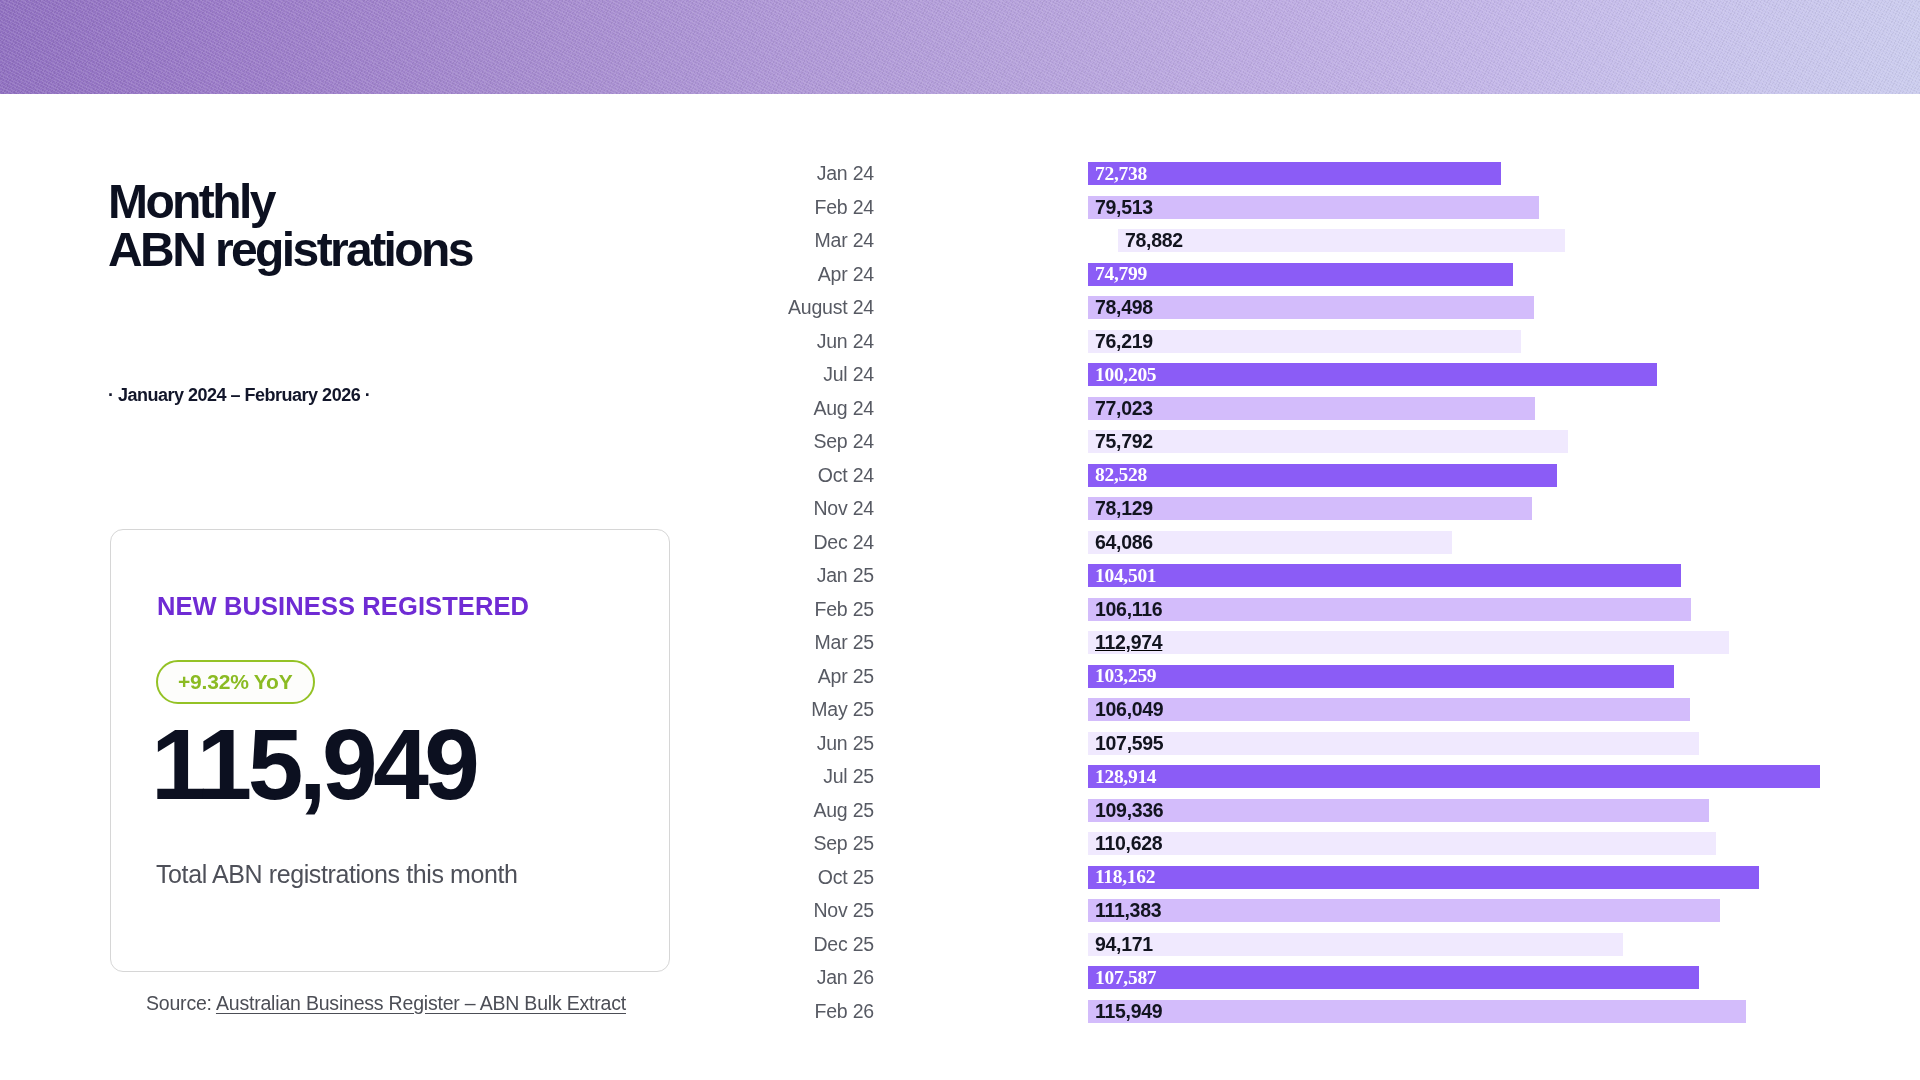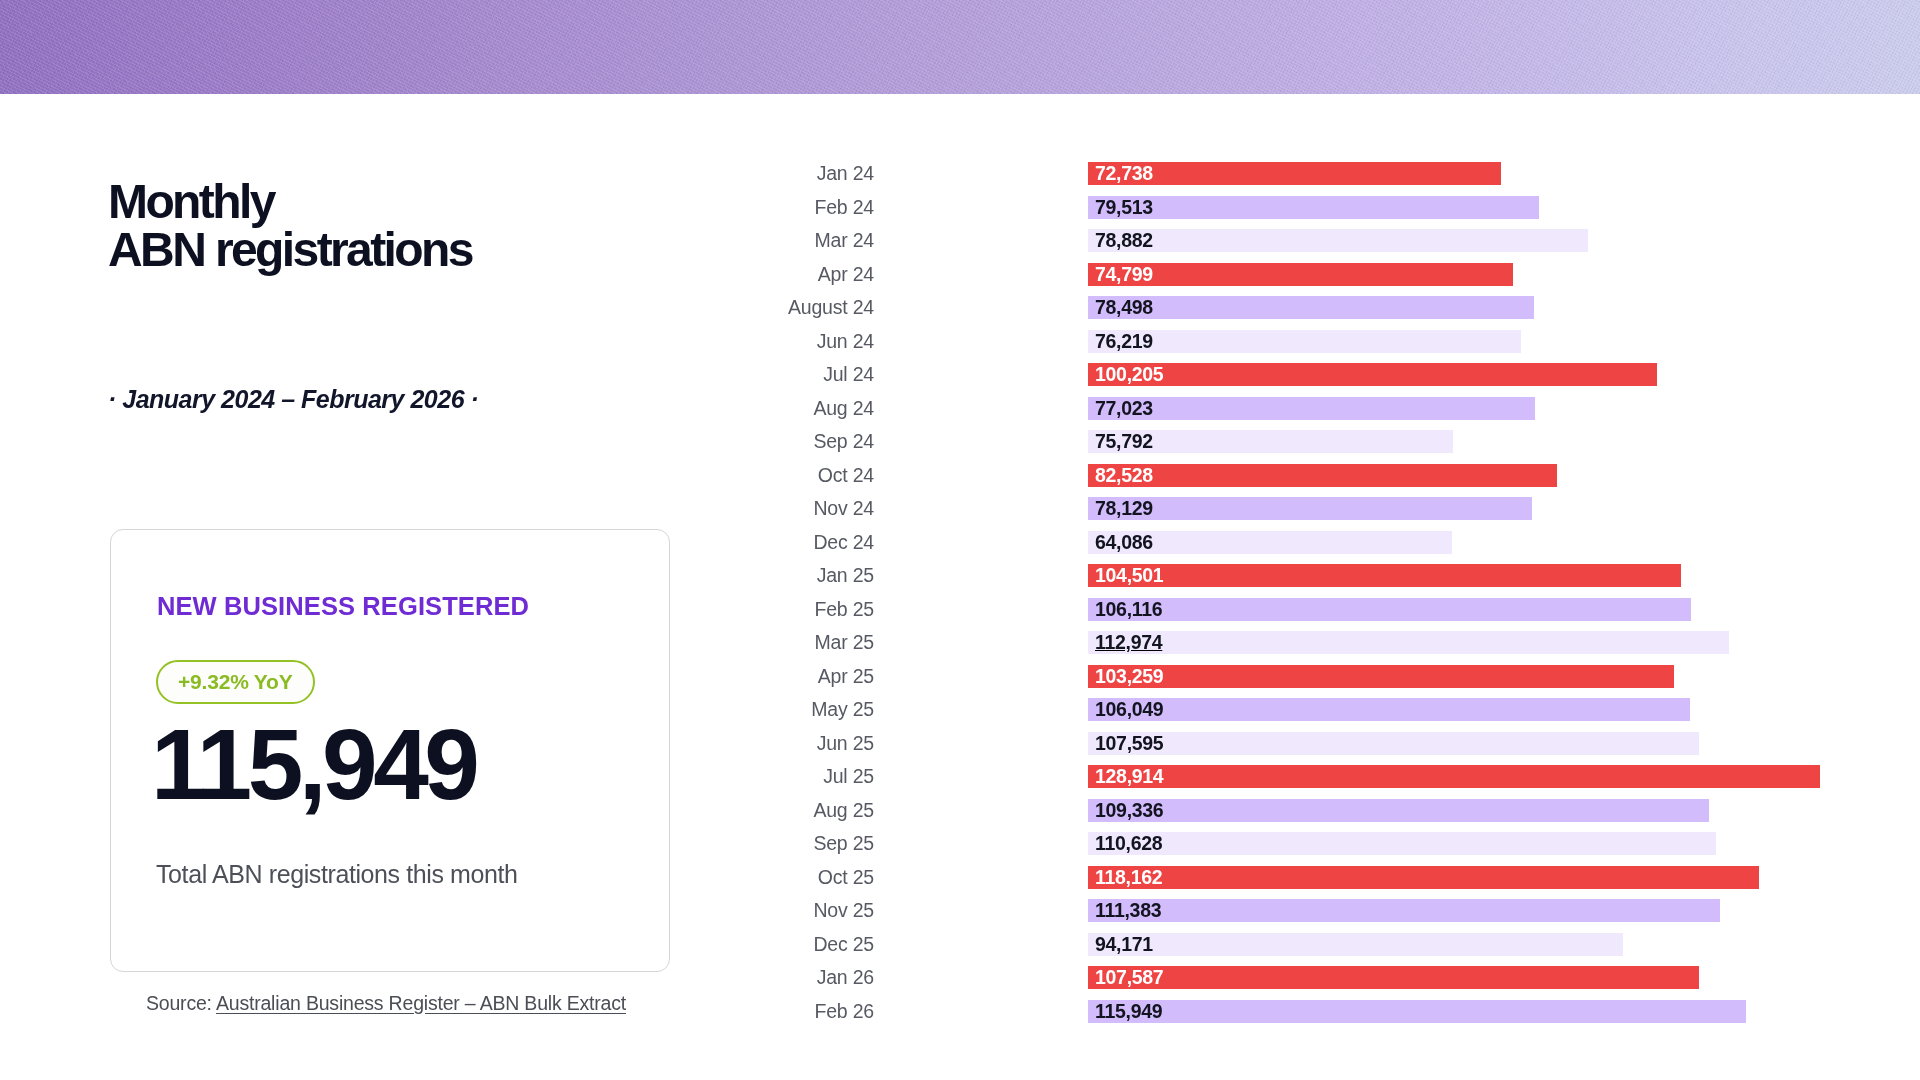--- a/index.html
+++ b/index.html
@@ -32,23 +32,22 @@
   #left-col { position:absolute; left:108px; top:94px; width:660px; height:986px; }
 
   #page-title {
     position:absolute; left:0; top:84px;
     font-size:48px; font-weight:700; line-height:.99;
     letter-spacing:-2.6px; color:#0c1020;
     white-space:pre-line;
   }
   #page-subtitle {
     position:absolute; left:0; top:291px;
-    font-size:25px; font-weight:700; letter-spacing:-.5px;
+    font-size:18px; font-weight:700; letter-spacing:-.5px;
     color:#12162a;
-    font-style:italic;
   }
 
   
   #kpi-card {
     position:absolute; left:2px; top:435px;
     width:560px; height:443px;
     background:#fff; border:1.6px solid #d6d6d6; border-radius:13px;
   }
   #kpi-label {
     position:absolute; left:46px; top:62px;
@@ -93,21 +92,21 @@
   .bar-track { position:absolute; left:1072px; top:2px; height:23px; }
   .bar-fill {
     position:relative; height:23px; width:100%;
     display:flex; align-items:center;
   }
   .bar-value {
     padding-left:7px;
     font-size:19.5px; font-weight:700; letter-spacing:-.3px;
     white-space:nowrap;
   }
-  .tone-0 .bar-fill { background:#ef4444; }
+  .tone-0 .bar-fill { background:#8b5cf6;font-family:Liberation Serif, serif; }
   .tone-0 .bar-value { color:#ffffff; }
   .tone-1 .bar-fill { background:#d3bcfb; }
   .tone-1 .bar-value { color:#12141f; }
   .tone-2 .bar-fill { background:#f0e9fe; }
   .tone-2 .bar-value { color:#12141f; }
 </style>
 </head>
 <body>
 
 <div id="page">
@@ -143,21 +142,21 @@
       <div class="bar-row tone-1" style="top: 193.5px;">
         <div class="bar-label">Feb 24</div>
         <div class="bar-track" style="width: 451.491px;">
           <div class="bar-fill">
             <span class="bar-value">79,513</span>
           </div>
         </div>
       </div>
       <div class="bar-row tone-2" style="top: 227px;">
         <div class="bar-label">Mar 24</div>
-        <div class="bar-track" style="width: 500px;">
+        <div class="bar-track" style="width: 447px; margin-left: 30px;">
           <div class="bar-fill">
             <span class="bar-value">78,882</span>
           </div>
         </div>
       </div>
       <div class="bar-row tone-0" style="top: 260.5px;">
         <div class="bar-label">Apr 24</div>
         <div class="bar-track" style="width: 424.724px;">
           <div class="bar-fill">
             <span class="bar-value">74,799</span>
@@ -191,21 +190,21 @@
       <div class="bar-row tone-1" style="top: 394.5px;">
         <div class="bar-label">Aug 24</div>
         <div class="bar-track" style="width: 447px;">
           <div class="bar-fill">
             <span class="bar-value">77,023</span>
           </div>
         </div>
       </div>
       <div class="bar-row tone-2" style="top: 428px;">
         <div class="bar-label">Sep 24</div>
-        <div class="bar-track" style="width: 365px;">
+        <div class="bar-track" style="width: 480px;">
           <div class="bar-fill">
             <span class="bar-value">75,792</span>
           </div>
         </div>
       </div>
       <div class="bar-row tone-0" style="top: 461.5px;">
         <div class="bar-label">Oct 24</div>
         <div class="bar-track" style="width: 468.611px;">
           <div class="bar-fill">
             <span class="bar-value">82,528</span>

